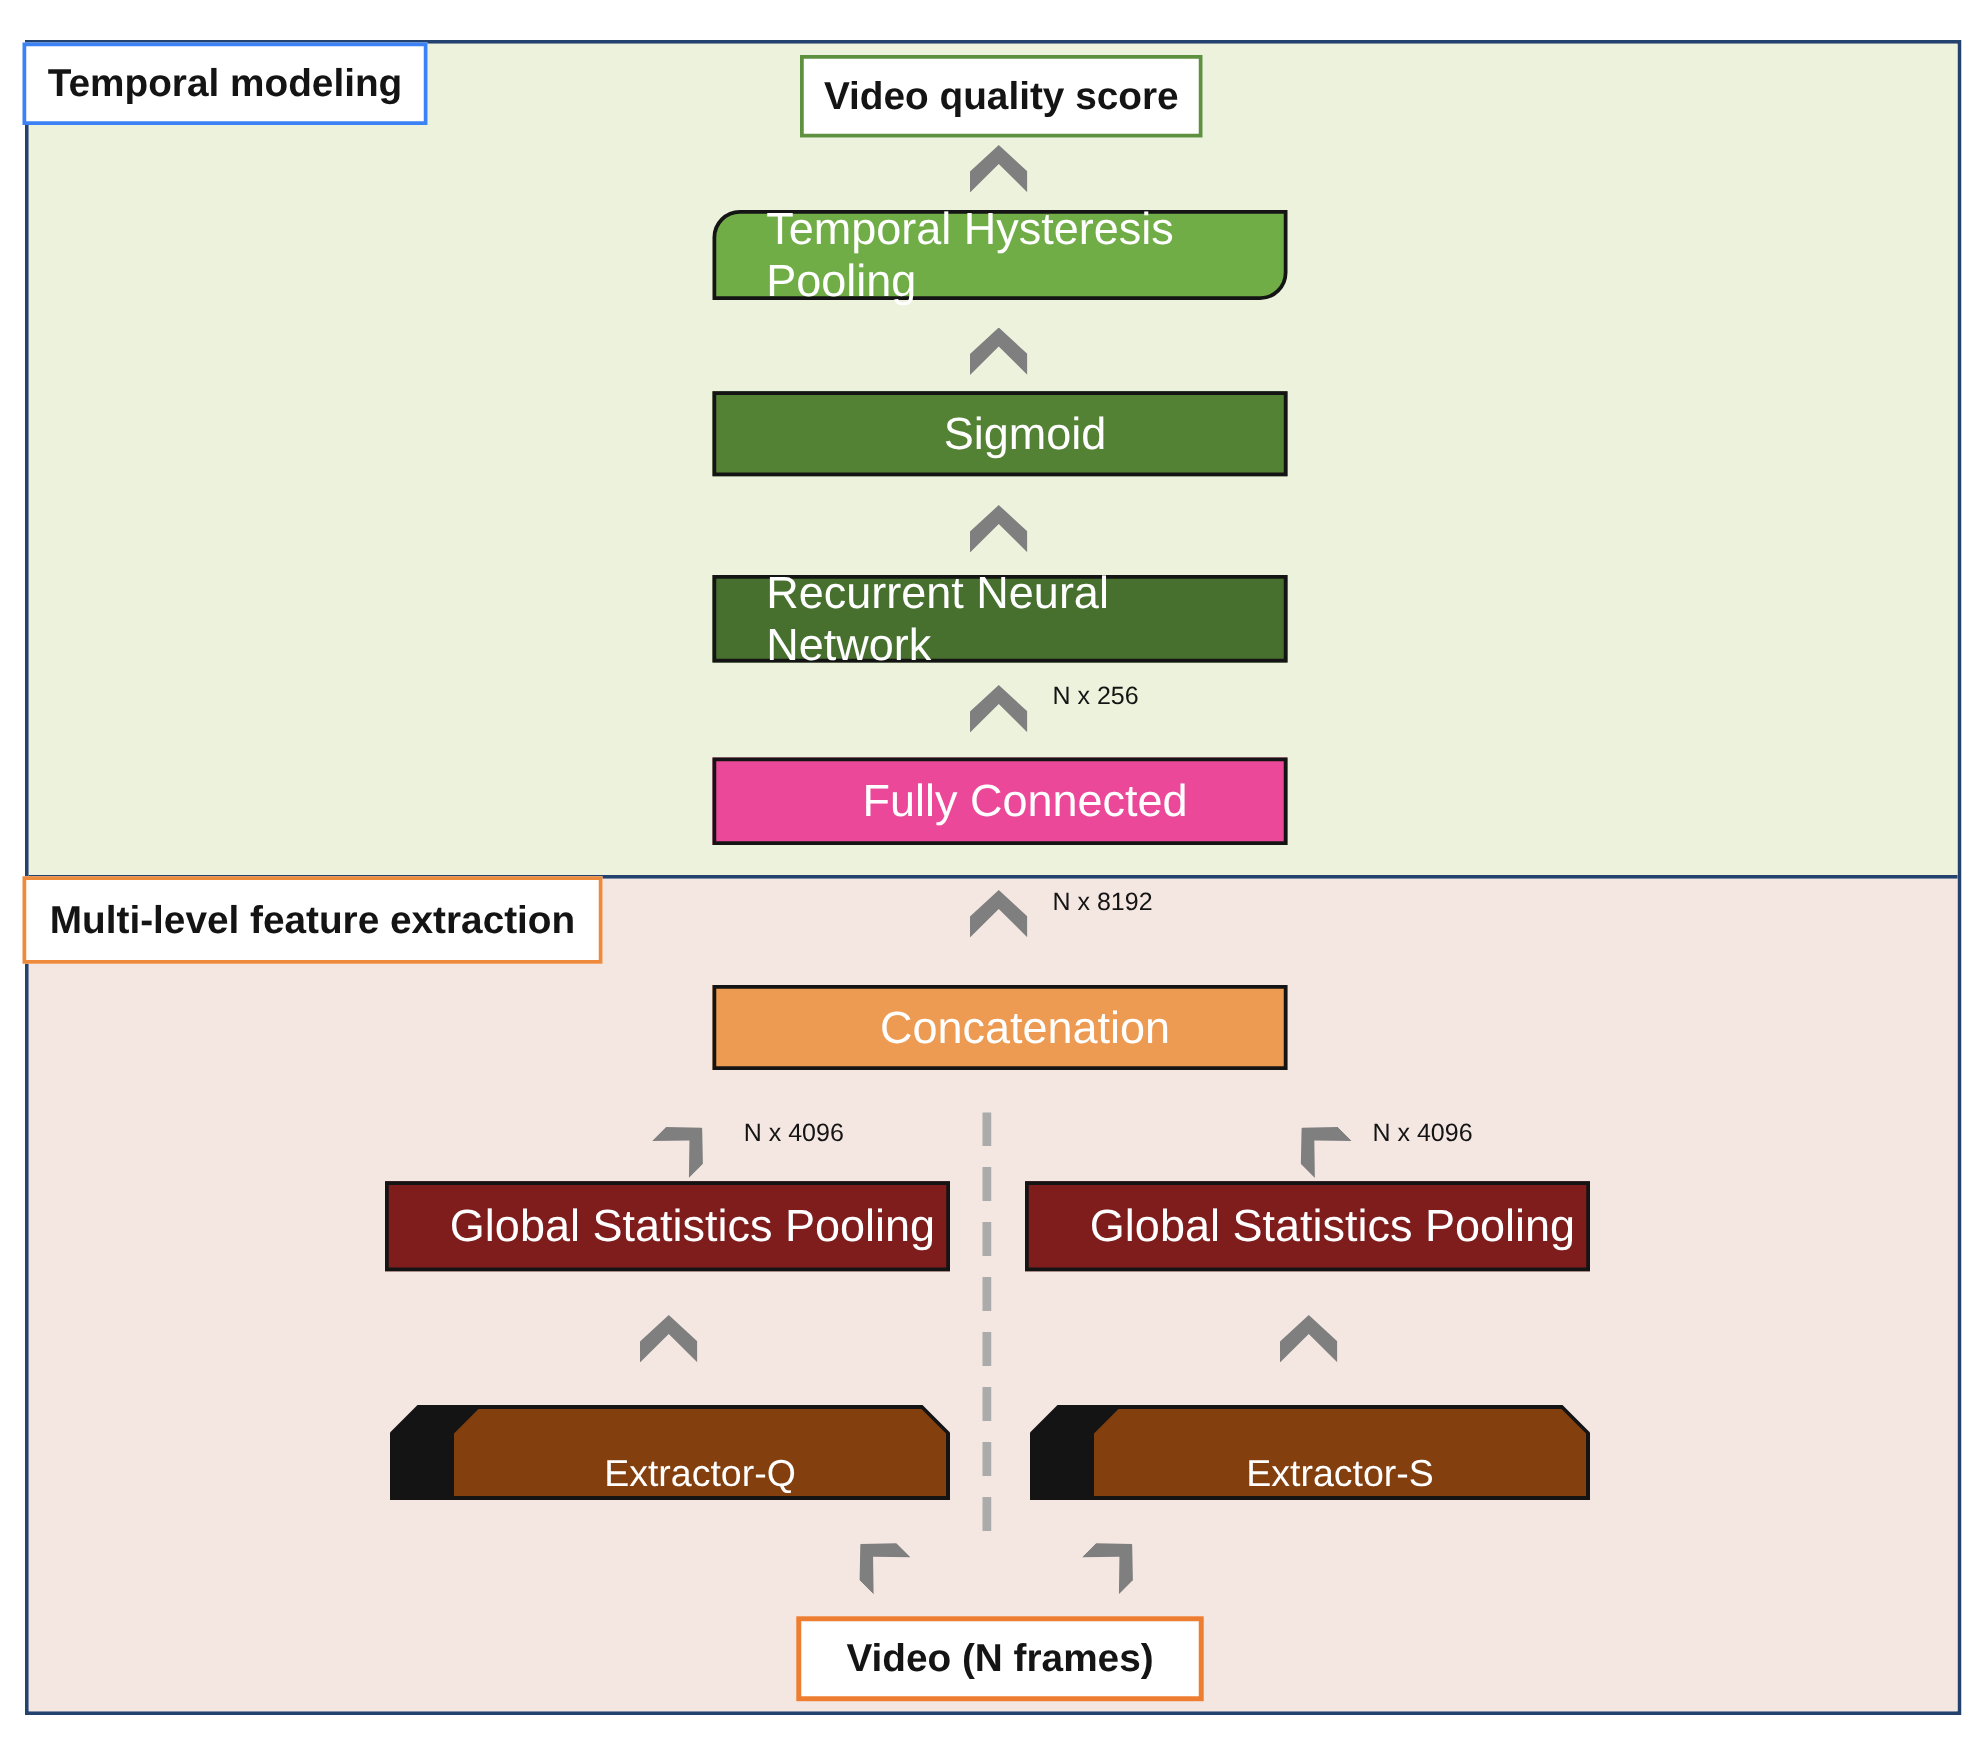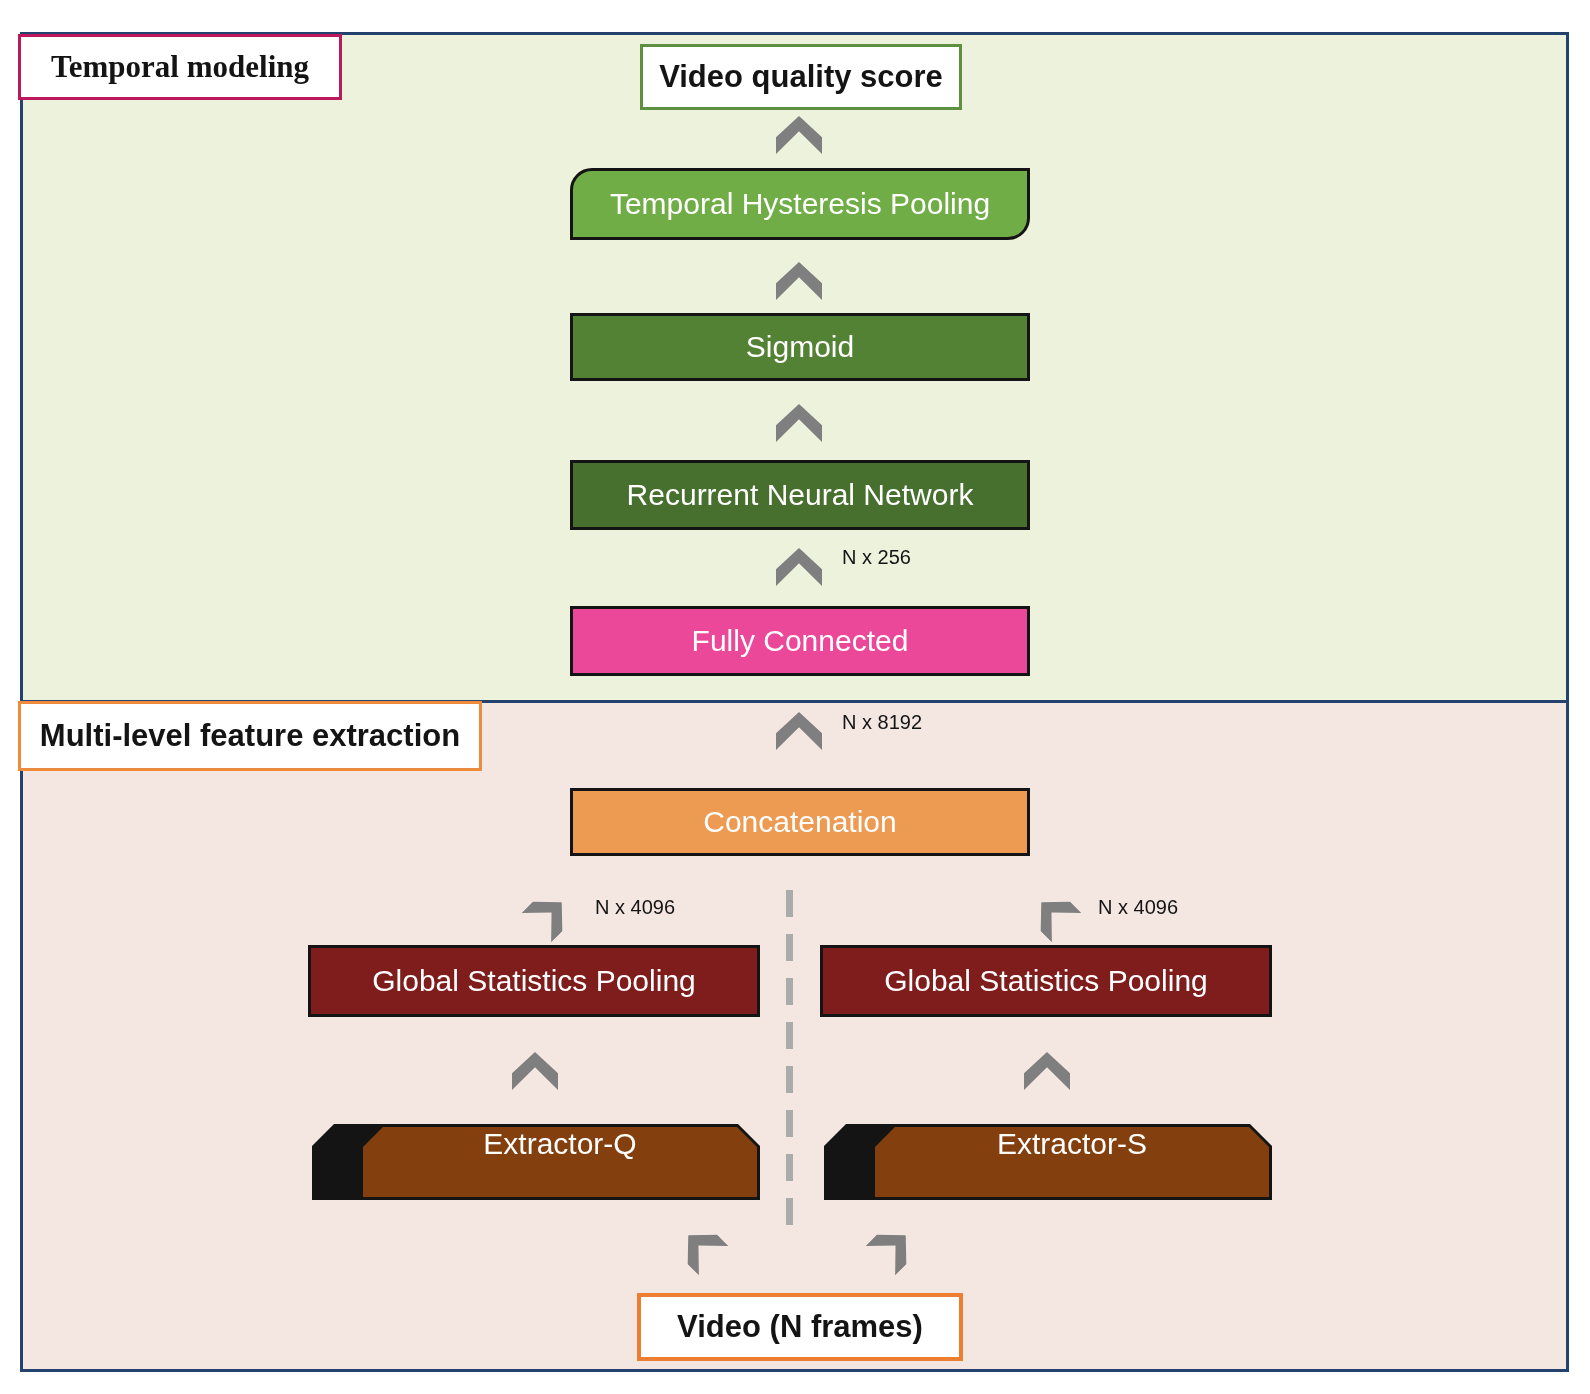--- a/index.html
+++ b/index.html
@@ -13,39 +13,39 @@
     left:20px;top:32px;width:1543px;height:1334px;
     border:3px solid #24426E;
   }
   .section-top{left:0;top:0;width:100%;height:665px;background:#EDF2DC;border-bottom:3px solid #24426E;}
   .section-bottom{left:0;top:668px;width:100%;height:666px;background:#F4E7E2;}
   
   .hdr{
     background:#ffffff;display:flex;align-items:center;justify-content:center;
     font-weight:bold;font-size:31px;color:#141414;
   }
-  .hdr-green{border:3px solid #be185d;font-family:Liberation Serif, serif;}
+  .hdr-green{border:3px solid #3b82f6;}
   .hdr-orange{border:3px solid #ED8A3C;}
   
   .node{
     display:flex;align-items:center;justify-content:center;
-    color:#ffffff;font-size:30px;border:3px solid #141414;box-sizing:border-box;
+    color:#ffffff;font-size:36px;border:3px solid #141414;box-sizing:border-box;padding-left:40px;
   }
   .thp{background:#70AD47;border-radius:22px 0 22px 0;}
   .sigmoid{background:#548235;}
   .rnn{background:#47702F;}
   .fc{background:#ec4899;}
   .concat{background:#ED9A52;}
   .gsp{background:#7f1d1d;}
   
   .snip-outer{background:#141414;
     clip-path:polygon(22px 0, calc(100% - 22px) 0, 100% 22px, 100% 100%, 0 100%, 0 22px);}
   .snip-inner{position:absolute;left:3px;top:3px;right:3px;bottom:3px;background:#843F0E;
     clip-path:polygon(20px 0, calc(100% - 20px) 0, 100% 20px, 100% 100%, 0 100%, 0 20px);
-    display:flex;align-items:flex-start;justify-content:center;color:#fff;font-size:30px;margin-left:48px;}
+    display:flex;align-items:flex-end;justify-content:center;color:#fff;font-size:30px;margin-left:48px;}
   
   .chev{
     width:46px;height:38px;background:#7F7F7F;
     clip-path:polygon(50% 0%, 100% 56%, 100% 100%, 50% 40%, 0% 100%, 0% 56%);
   }
   .chev-sm{width:42px;height:36px;}
   .ne{transform:rotate(45deg);}
   .nw{transform:rotate(-45deg);}
   
   .ann{font-size:20px;color:#141414;white-space:nowrap;}

